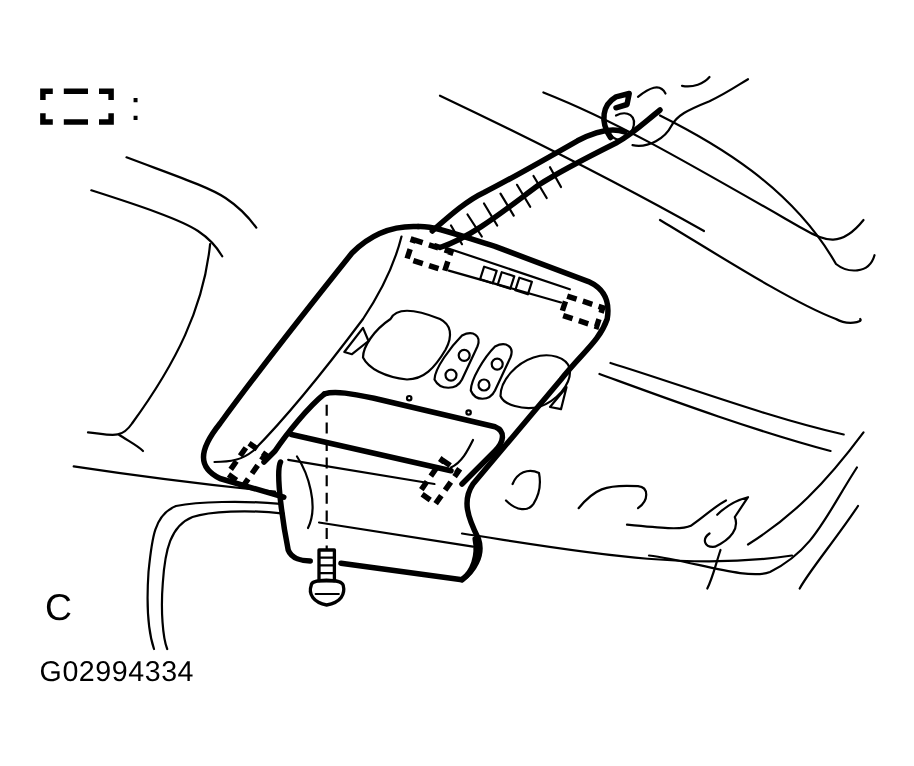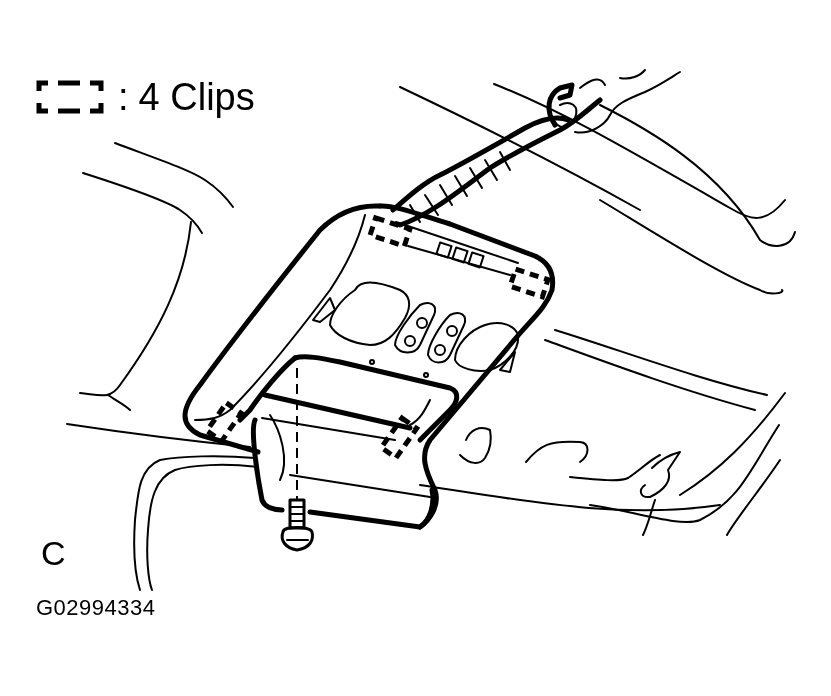--- a/index.html
+++ b/index.html
@@ -1,42 +1,41 @@
 <!DOCTYPE html>
 <html><head>
   <meta charset="utf-8">
   <style>
     html, body { margin: 0; padding: 0; background: #ffffff; }
     body { width: 831px; height: 696px; position: relative; overflow: hidden; font-family: "Liberation Sans", sans-serif; }
     .legend { position: absolute; left: 36px; top: 74px; height: 46px; display: flex; align-items: center; }
     .legend-symbol { width: 68px; height: 36px; }
     .legend-text { font-size: 38px; color: #000; margin-left: 10px; letter-spacing: 0px; line-height: 1; }
     .view-label { position: absolute; left: 41px; top: 536px; font-size: 34px; color: #000; line-height: 1; }
-    .figure-id { position: absolute; left: 36px; top: 597px; font-size: 22px; color: #000; line-height: 1; letter-spacing: 0.5px; }
+    .figure-id { position: absolute; left: 36px; top: 597px; font-size: 26px; color: #000; line-height: 1; letter-spacing: 0.5px; }
     svg.drawing { position: absolute; left: 0; top: 0; }
     .thin { fill: none; stroke: #000; stroke-width: 2; stroke-linecap: round; stroke-linejoin: round; }
     .med { fill: none; stroke: #000; stroke-width: 3; stroke-linecap: round; stroke-linejoin: round; }
     .thick { fill: none; stroke: #000; stroke-width: 5; stroke-linecap: round; stroke-linejoin: round; }
     .clip { fill: none; stroke: #000; stroke-width: 5; stroke-dasharray: 9 6; }
     .dash { fill: none; stroke: #000; stroke-width: 2; stroke-dasharray: 10 6; }
   </style>
 </head>
 <body>
 
 <div class="legend">
   <svg class="legend-symbol" viewBox="0 0 68 36">
     <path d="M3 12 V4 H12" fill="none" stroke="#000" stroke-width="5"></path>
     <path d="M3 24 V32 H12" fill="none" stroke="#000" stroke-width="5"></path>
     <path d="M22 4 H44" fill="none" stroke="#000" stroke-width="5"></path>
     <path d="M22 32 H44" fill="none" stroke="#000" stroke-width="5"></path>
     <path d="M54 4 H65 V12" fill="none" stroke="#000" stroke-width="5"></path>
     <path d="M54 32 H65 V24" fill="none" stroke="#000" stroke-width="5"></path>
   </svg>
   <span class="legend-text" style="margin-left:14px;">:</span>
-  <span class="legend-text">4 Clips</span>
 </div>
 
 <div class="view-label">C</div>
 <div class="figure-id">G02994334</div>
 
 <svg class="drawing" width="831" height="696" viewBox="0 0 831 696">
 
   <g>
     <path class="thin" d="M115 143 C160 160 190 170 205 180 C220 190 228 200 233 207"></path>
     <path class="thin" d="M83 173 C130 188 165 200 180 210 C192 218 198 226 202 233"></path>

